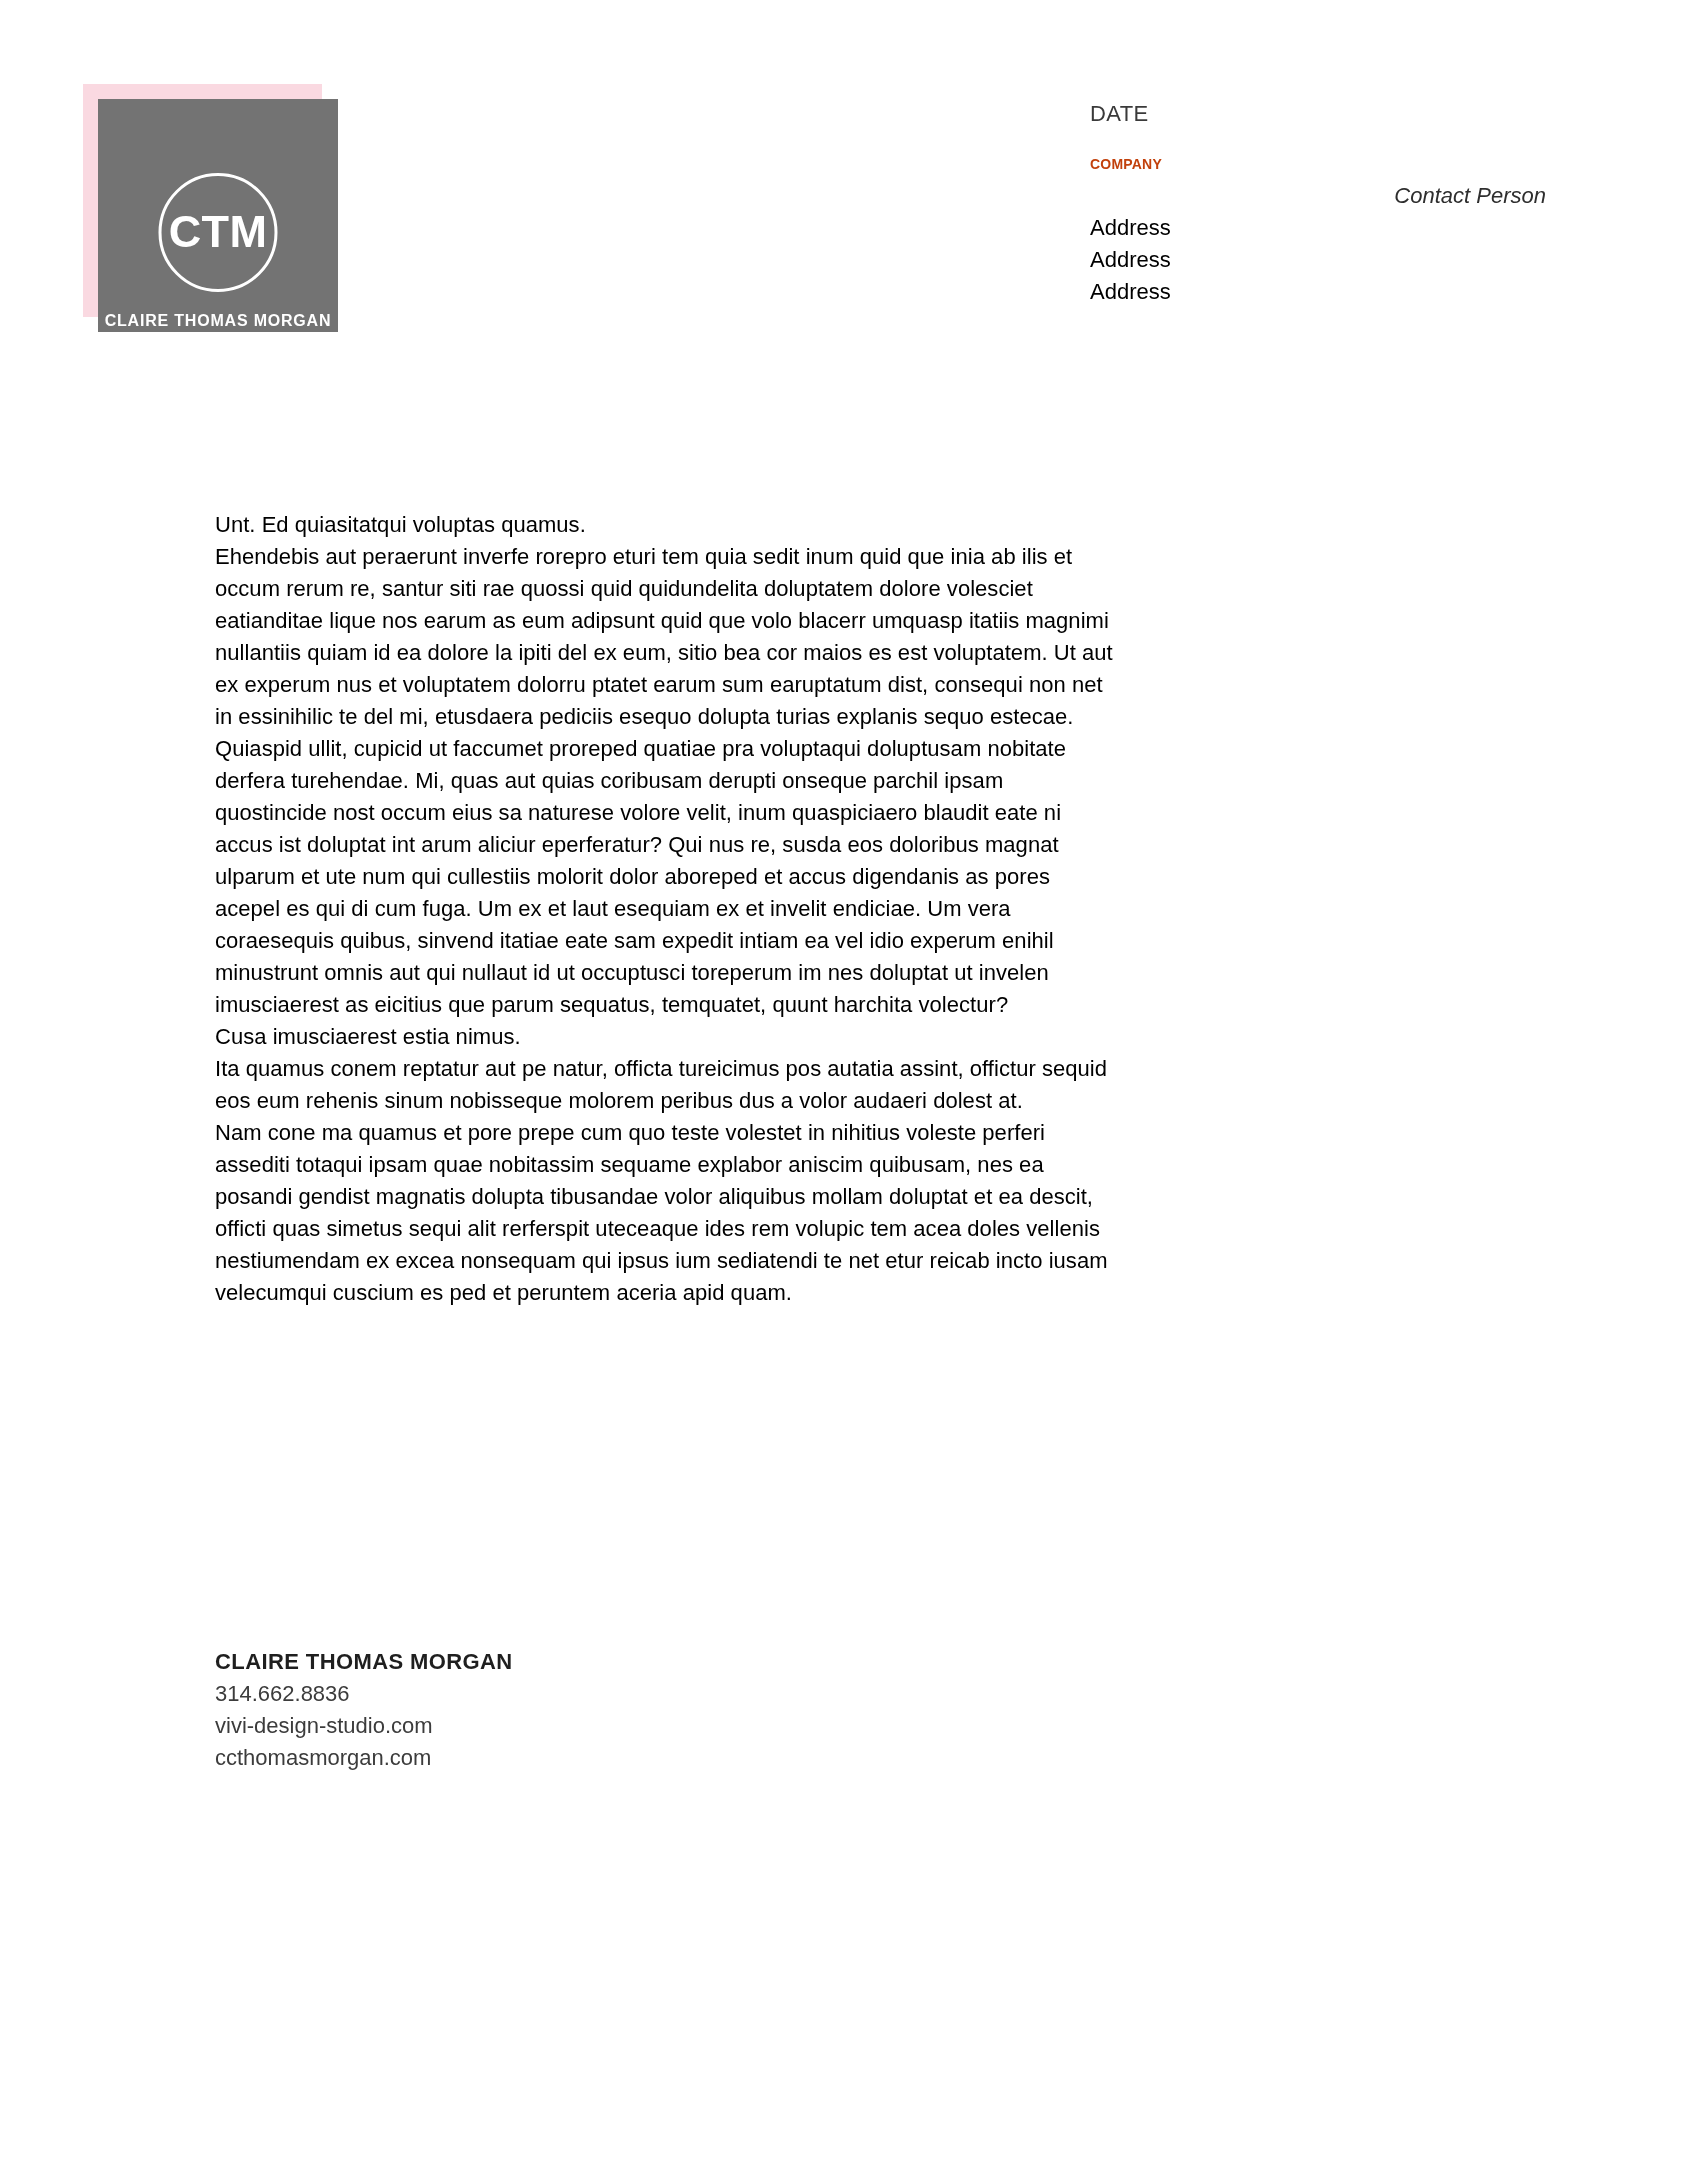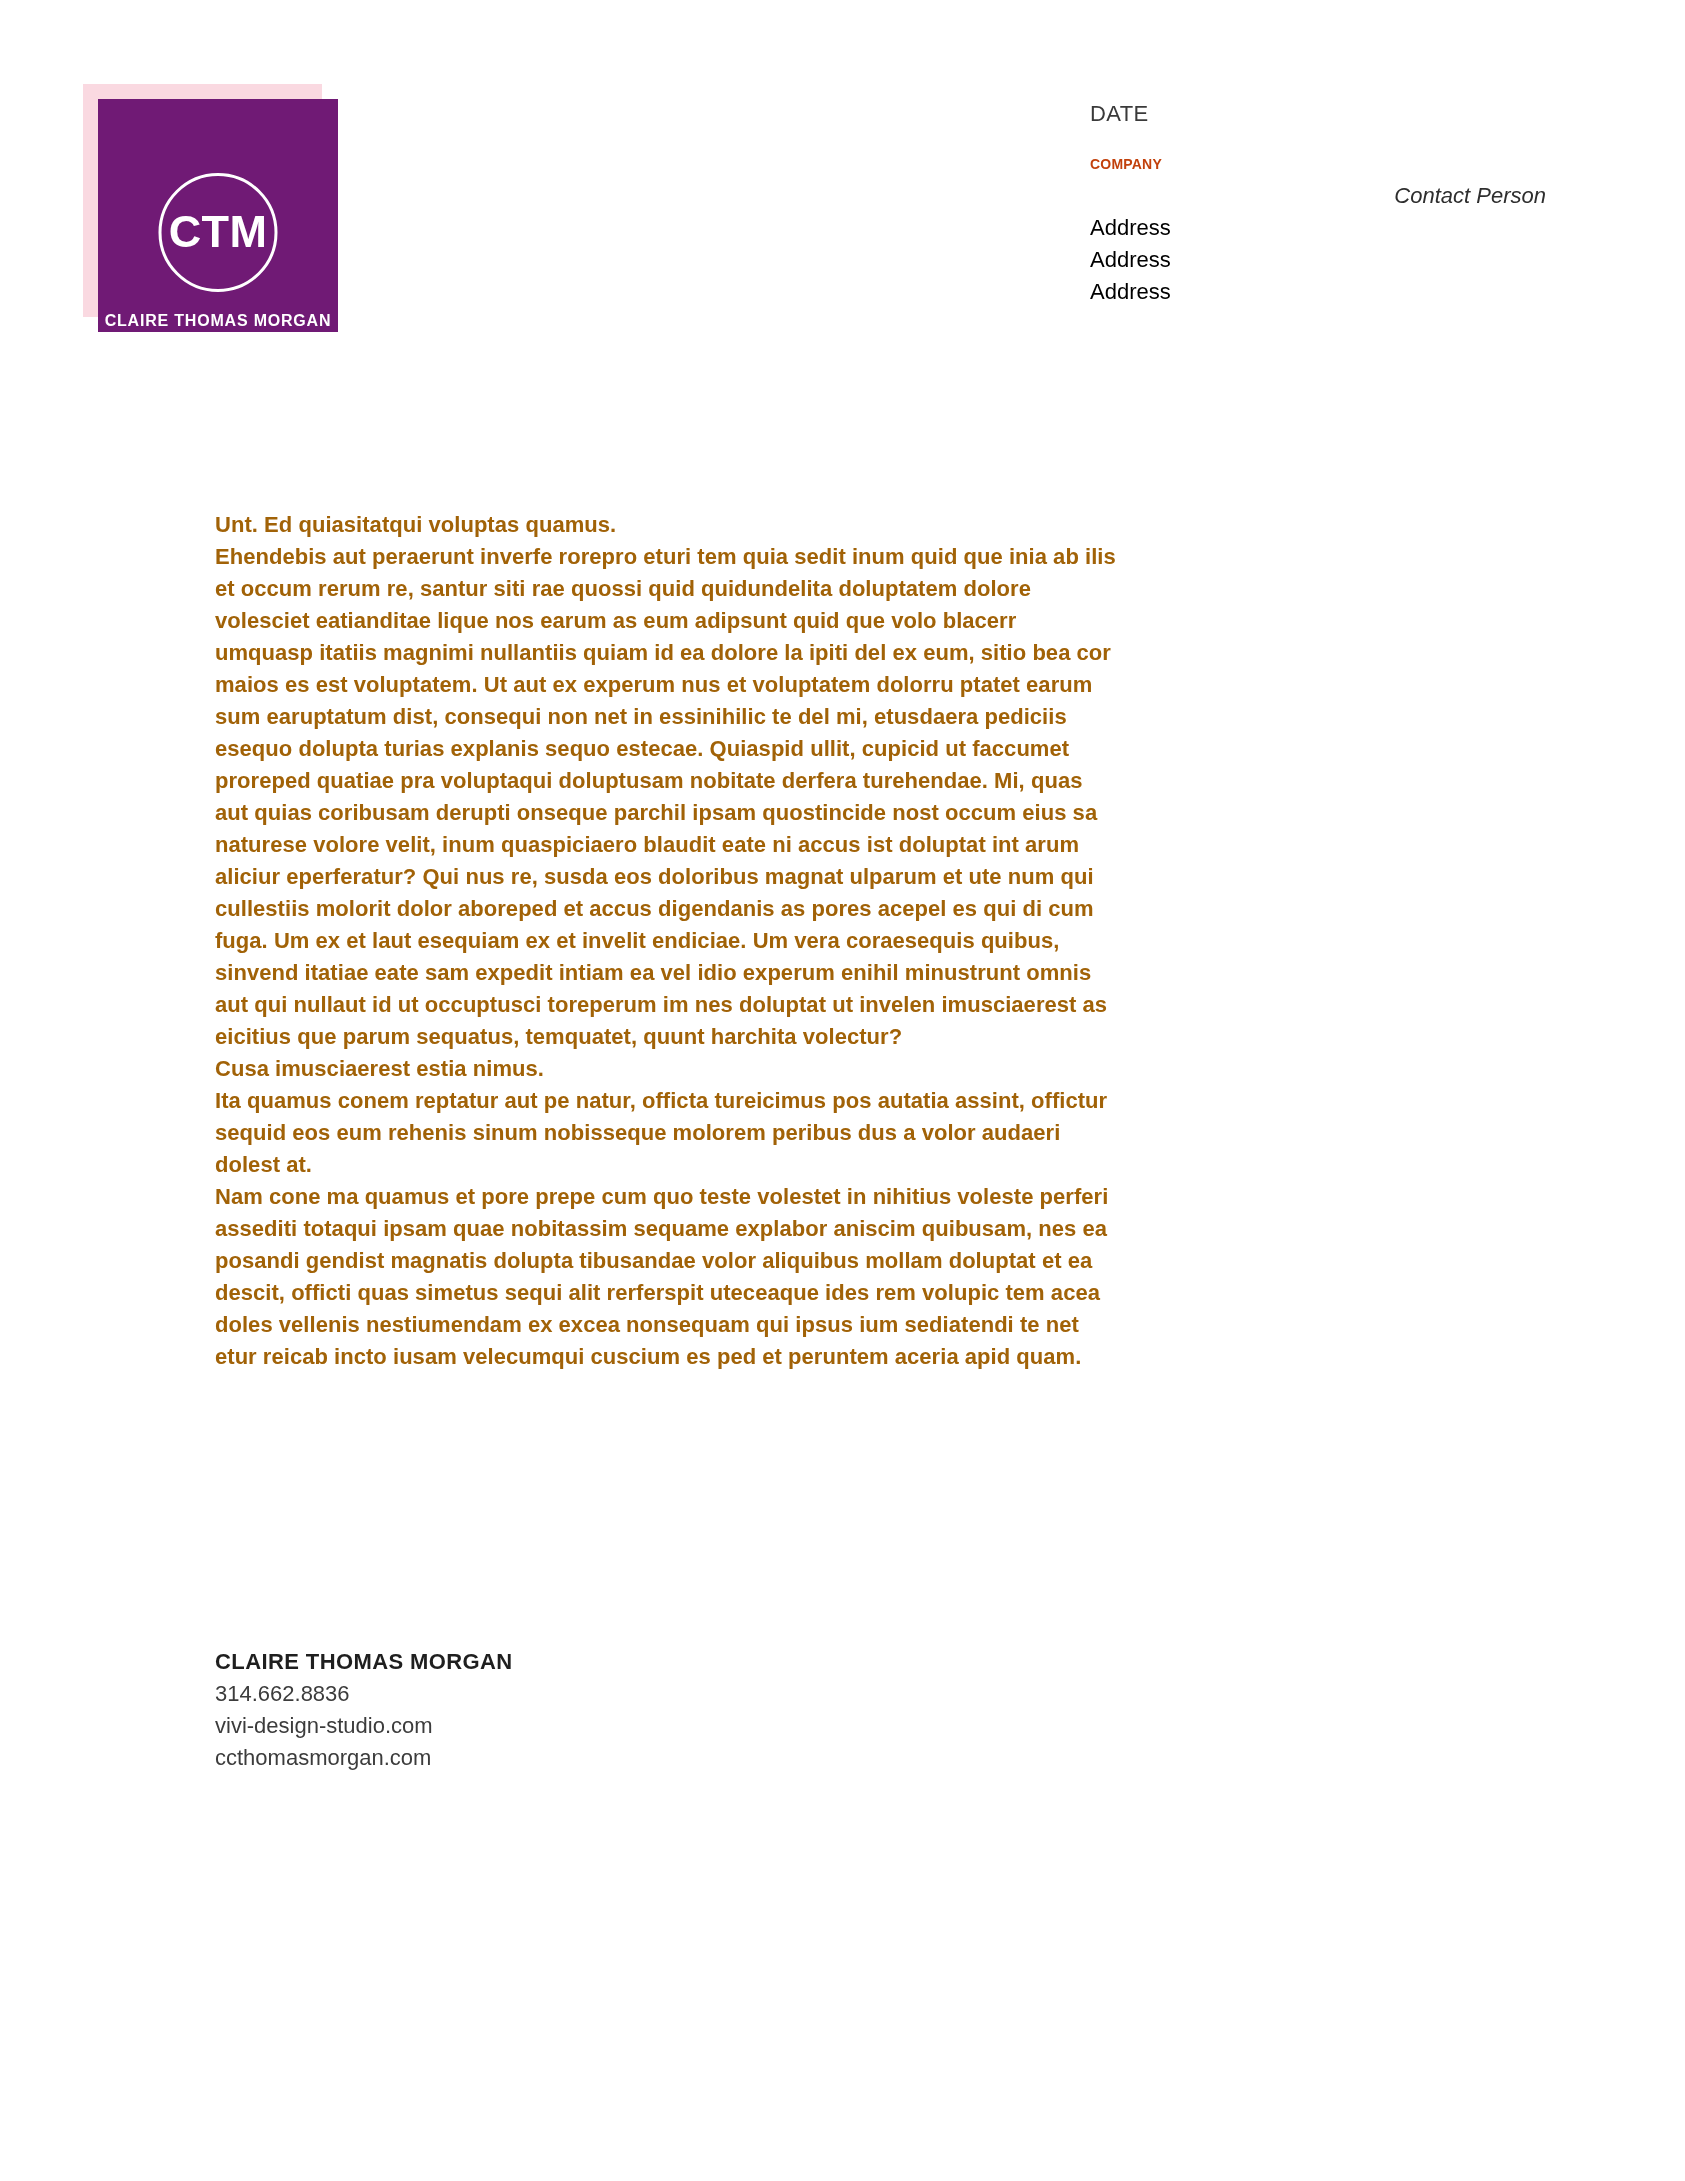--- a/index.html
+++ b/index.html
@@ -37,21 +37,21 @@
     width: 239px;
     height: 233px;
     background: #fad9e1;
   }
   .logo-orange {
     position: absolute;
     left: 15px;
     top: 15px;
     width: 240px;
     height: 233px;
-    background: #701a75;
+    background: #737373;
   }
   .logo-circle {
     position: absolute;
     left: 50%;
     top: 74px;
     transform: translateX(-50%);
     width: 119px;
     height: 119px;
     border: 3.1px solid #ffffff;
     border-radius: 50%;
@@ -116,22 +116,22 @@
   }
 
   
   .letter-body {
     position: absolute;
     left: 215px;
     top: 509px;
     width: 904px;
     font-size: 22px;
     line-height: 32px;
-    color: #a16207;
-    font-weight: 700;
+    color: #000000;
+    font-weight: 400;
     letter-spacing: 0.04px;
   }
   .letter-body p {
     margin: 0;
   }
 
   
   .signature {
     position: absolute;
     left: 215px;

